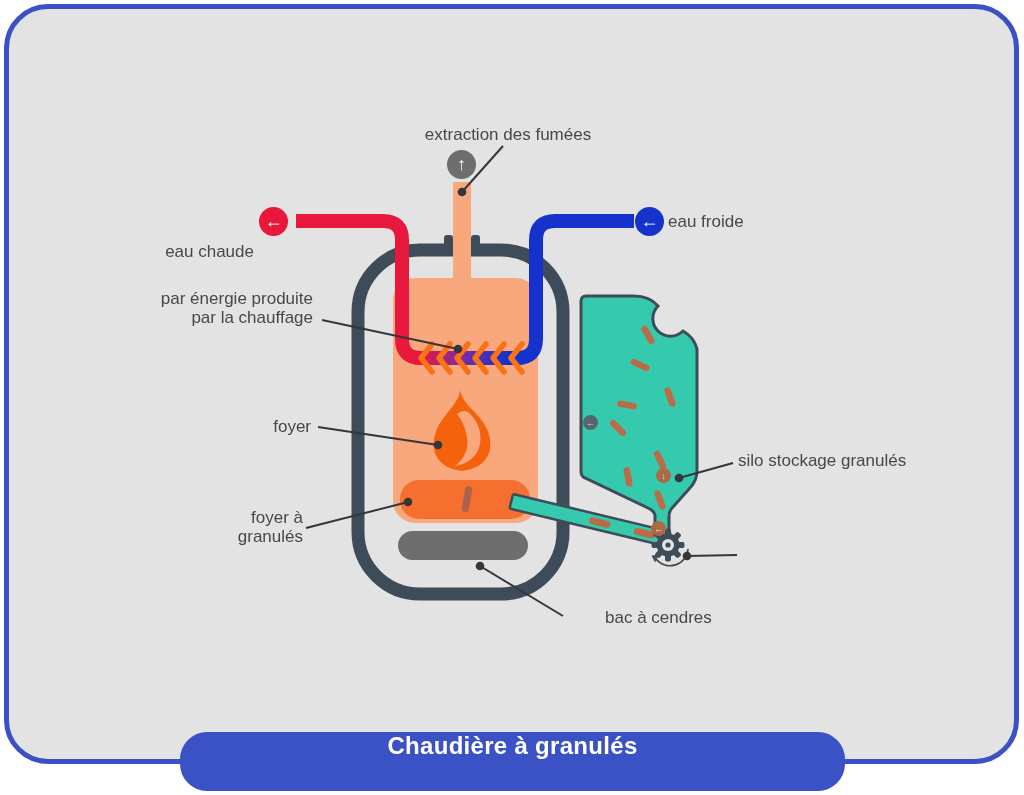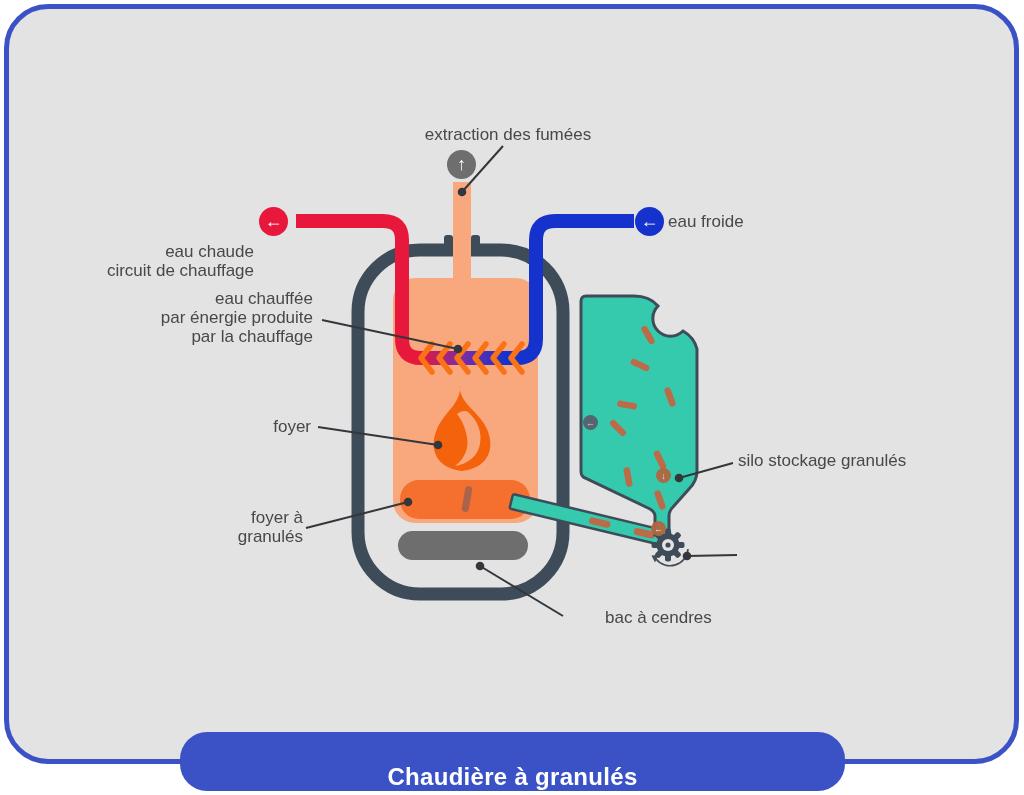--- a/index.html
+++ b/index.html
@@ -17,21 +17,21 @@
          align-items:center;justify-content:center;font-weight:bold;}
   .badge-lg{width:29px;height:29px;font-size:18px;}
   .badge-sm{width:15px;height:15px;font-size:9px;opacity:.95;}
   .badge-red{background:var(--pipe-red,#E8173C);}
   .badge-blue{background:var(--pipe-blue,#1533CC);}
   .badge-gray{background:#6E6E6E;}
   .badge-slate{background:#57616C;color:#cfd4d8;}
   .badge-rust{background:#B26742;color:#f3e3d6;}
   .title-pill{position:absolute;left:180px;top:732px;width:665px;height:59px;
          background:var(--title-bar-blue,#3A52C6);border-radius:27px;
-         display:flex;align-items:flex-end;justify-content:center;}
+         display:flex;align-items:flex-start;justify-content:center;}
   .title-pill span{color:#ffffff;font-size:24px;font-weight:bold;letter-spacing:.3px;}
   
   .c-outline{stroke:var(--boiler-outline,#3E4C59);}
   .f-dark{fill:var(--boiler-outline,#3E4C59);}
   .f-peach{fill:var(--tank-peach,#F9A87E);}
   .f-flame{fill:var(--flame-orange,#F4630C);}
   .f-burner{fill:var(--burner-orange,#F56F2E);}
   .f-teal{fill:var(--silo-teal,#35C9AD);}
   .f-pellet{fill:var(--pellet-brown,#BC6B49);}
   .f-ash{fill:var(--ash-gray,#6E6E6E);}
@@ -146,29 +146,27 @@
   <div class="badge badge-sm badge-slate" style="left:583px;top:415px;">←</div>
   <div class="badge badge-sm badge-rust" style="left:656px;top:468px;">↓</div>
   <div class="badge badge-sm badge-rust" style="left:651px;top:521px;">←</div>
 
   <div class="lbl align-c" style="left:400px;top:125px;width:216px;">
     <div class="ln">extraction des fumées</div>
   </div>
 
   <div class="lbl align-r" style="left:50px;top:206px;width:204px;margin-top:36px;">
     <div class="ln">eau chaude</div>
-    <div class="ln">circuit de chauffage</div>
   </div>
 
   <div class="lbl" style="left:668px;top:212px;">
     <div class="ln">eau froide</div>
   </div>
 
   <div class="lbl align-r" style="left:103px;top:289px;width:210px;">
-    <div class="ln">eau chauffée</div>
     <div class="ln">par énergie produite</div>
     <div class="ln">par la chauffage</div>
   </div>
 
   <div class="lbl align-r" style="left:211px;top:417px;width:100px;">
     <div class="ln">foyer</div>
   </div>
 
   <div class="lbl align-r" style="left:153px;top:508px;width:150px;">
     <div class="ln">foyer à</div>

